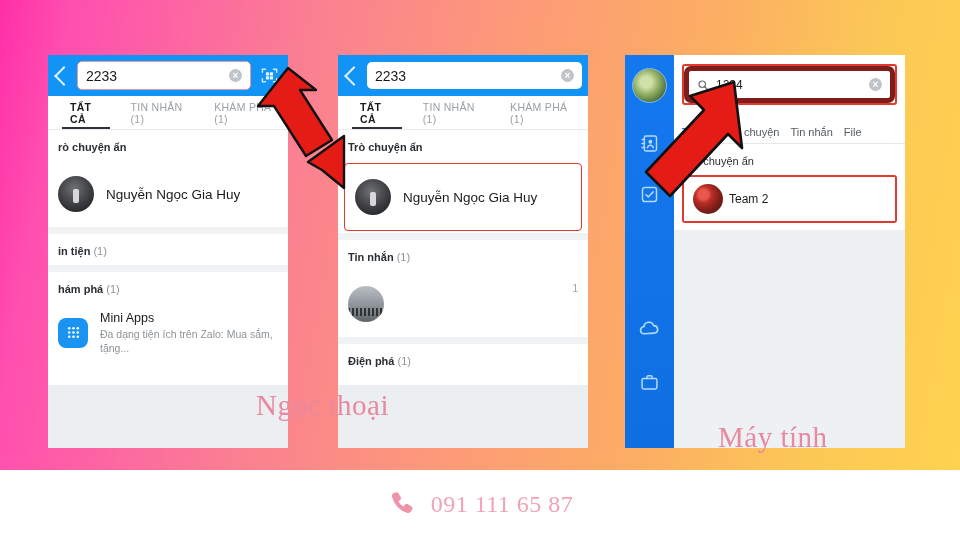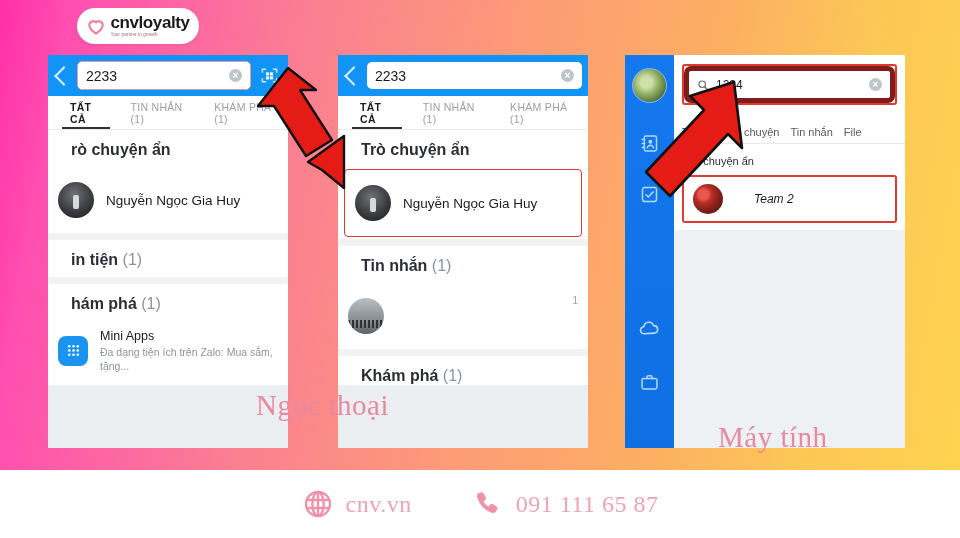--- a/index.html
+++ b/index.html
@@ -56,21 +56,21 @@
   .qr-btn{width:25px;height:25px;flex:none;display:flex;align-items:center;justify-content:center;}
 
   .ph-tabs{
     height:33px;display:flex;align-items:center;border-bottom:1px solid #e9eaec;
     background:#fff;padding-left:8px;
   }
   .ph-tab{font-size:10.5px;letter-spacing:.3px;color:#9aa0a6;padding:0 14px;position:relative;height:33px;display:flex;align-items:center;}
   .ph-tab.active{color:#1b1b1b;font-weight:700;}
   .ph-tab.active:after{content:"";position:absolute;left:10%;right:10%;bottom:0;height:2.5px;background:#2e3238;}
 
-  .sec-head{font-size:16px;color:#2b2f33;font-weight:700;padding:11px 10px 8px 0;margin-left:23px;}
+  .sec-head{font-size:11px;color:#2b2f33;font-weight:700;padding:11px 10px 8px 10px;}
   .sec-head .cnt{font-weight:400;color:#8d9499;}
 
   .row{display:flex;align-items:center;gap:12px;padding:7px 10px;position:relative;background:#fff;}
   .row.tall{height:52px;text-align:right;}
   .av{width:36px;height:36px;border-radius:50%;flex:none;overflow:hidden;position:relative;}
   .av.dark{background:radial-gradient(circle at 45% 35%,#6f7175 0%,#3a3c3f 55%,#17181a 100%);}
   .av.dark:after{content:"";position:absolute;left:42%;top:36%;width:16%;height:40%;background:#d8d8d8;border-radius:2px;}
   .av.grey{background:linear-gradient(#b9bec3,#8d9499 55%,#5e6367 100%);}
   .av.grey:after{content:"";position:absolute;left:0;bottom:18%;width:100%;height:22%;
     background:repeating-linear-gradient(90deg,#2f3234 0 2px,transparent 2px 4px);}
@@ -109,21 +109,21 @@
     display:flex;align-items:center;gap:7px;padding:0 8px;
   }
   .dk-searchval{font-size:12px;color:#1b1b1b;flex:1;}
   .dk-tabs{display:flex;align-items:flex-end;gap:11px;padding:10px 10px 0 8px;height:28px;}
   .dk-tab{font-size:11px;color:#555b61;padding-bottom:5px;position:relative;white-space:nowrap;}
   .dk-tab.active{color:#0d6fe0;font-weight:700;}
   .dk-tab.active:after{content:"";position:absolute;left:0;right:0;bottom:0;height:2.2px;background:#0d6fe0;}
   .dk-divider{height:1px;background:#e6e8ea;margin-top:0;}
   .dk-sec{font-size:11px;color:#2b2f33;padding:11px 10px 8px 10px;}
   .dk-rowwrap{margin:0 8px;border:2.4px solid #e0392f;border-radius:3px;}
-  .dk-row{display:flex;align-items:center;gap:31px;padding:7px 9px;background:#fff;font-style:italic;}
+  .dk-row{display:flex;align-items:center;gap:6px;padding:7px 9px;background:#fff;}
   .dk-rname{font-size:12px;color:#1b1b1b;}
   .dk-rest{position:absolute;left:0;right:0;top:175px;bottom:0;background:#eef1f3;}
 
   
   .caption{
     position:absolute;font-family:"Liberation Serif", serif;
     font-size:29px;color:#e8899f;letter-spacing:.5px;
   }
   #cap-phone{left:256px;top:389px;}
   #cap-desk{left:718px;top:389px;margin-top:32px;}
@@ -139,29 +139,20 @@
   .fitem{display:flex;align-items:center;gap:12px;}
   .ftxt{font-family:"Liberation Serif", serif;font-size:24px;color:#efa3b4;letter-spacing:.5px;}
 </style>
 </head>
 <body>
 
 <div class="stage">
 
   <div class="banner"></div>
 
-  <div class="logo">
-    <svg class="logo-heart" viewBox="0 0 24 24">
-      <path d="M12 21s-8-5.1-8-10.3A4.7 4.7 0 0 1 12 7.6 4.7 4.7 0 0 1 20 10.7C20 15.9 12 21 12 21z" fill="none" stroke="#ef7f9c" stroke-width="2.6"></path>
-    </svg>
-    <div class="logo-txt">
-      <div class="logo-name">cnvloyalty</div>
-      <div class="logo-tag">Your partner in growth</div>
-    </div>
-  </div>
 
   <div class="panel" id="phone1">
 
     <div class="ph-topbar">
       <div class="back-chev"></div>
       <div class="ph-searchbox">
         <span class="ph-searchval">2233</span>
         <span class="clear-x">×</span>
       </div>
       <div class="qr-btn">
@@ -259,21 +250,21 @@
     </div>
 
     <div class="row tall">
       <div class="av grey"></div>
       <div class="rdate">1</div>
     </div>
 
     <div class="sep"></div>
 
     <div class="sec-head">
-      <span>Khám phá</span>
+      <span>Điện phá</span>
       <span class="cnt">(1)</span>
     </div>
 
     <div class="row">
       <div class="miniapp-ic">
         <svg width="17" height="17" viewBox="0 0 20 20">
           <g fill="#ffffff">
             <circle cx="5" cy="5" r="1.5"></circle>
               <circle cx="10" cy="5" r="1.5"></circle>
               <circle cx="15" cy="5" r="1.5"></circle>
@@ -375,29 +366,19 @@
     <path d="M44 6 L8 32 L22 40 L44 58 Z" fill="#e51b16" stroke="#111" stroke-width="2.4" stroke-linejoin="round"></path>
   </svg>
 
   <svg class="arrow" style="left:630px;top:78px;" width="135" height="125" viewBox="0 0 135 125">
     <path d="M104 4 L60 18 L74 32 L16 94 L40 118 L98 56 L112 70 Z" fill="#e51b16" stroke="#111" stroke-width="2.6" stroke-linejoin="round"></path>
   </svg>
 
   <div class="footer">
     <div class="fitem">
       <svg width="32" height="32" viewBox="0 0 24 24">
-        <g fill="none" stroke="#ef93a9" stroke-width="1.8">
-          <circle cx="12" cy="12" r="9"></circle>
-          <ellipse cx="12" cy="12" rx="4.2" ry="9"></ellipse>
-          <path d="M3.3 9h17.4M3.3 15h17.4M12 3v18"></path>
-        </g>
-      </svg>
-      <span class="ftxt">cnv.vn</span>
-    </div>
-    <div class="fitem">
-      <svg width="32" height="32" viewBox="0 0 24 24">
         <path d="M6.3 3.5c.9-.5 1.9-.2 2.4.7l1.5 2.6c.5.9.2 2-.7 2.5l-.9.5c.6 1.9 2.1 3.4 4 4l.5-.9c.5-.9 1.6-1.2 2.5-.7l2.6 1.5c.9.5 1.2 1.5.7 2.4l-.8 1.4c-.6 1-1.8 1.5-2.9 1.2C9.6 16.9 5.3 12.6 3.8 6.6c-.3-1.1.2-2.3 1.2-2.9z" fill="#ef93a9"></path>
       </svg>
       <span class="ftxt">091 111 65 87</span>
     </div>
   </div>
 
 </div>
 
 </body></html>

